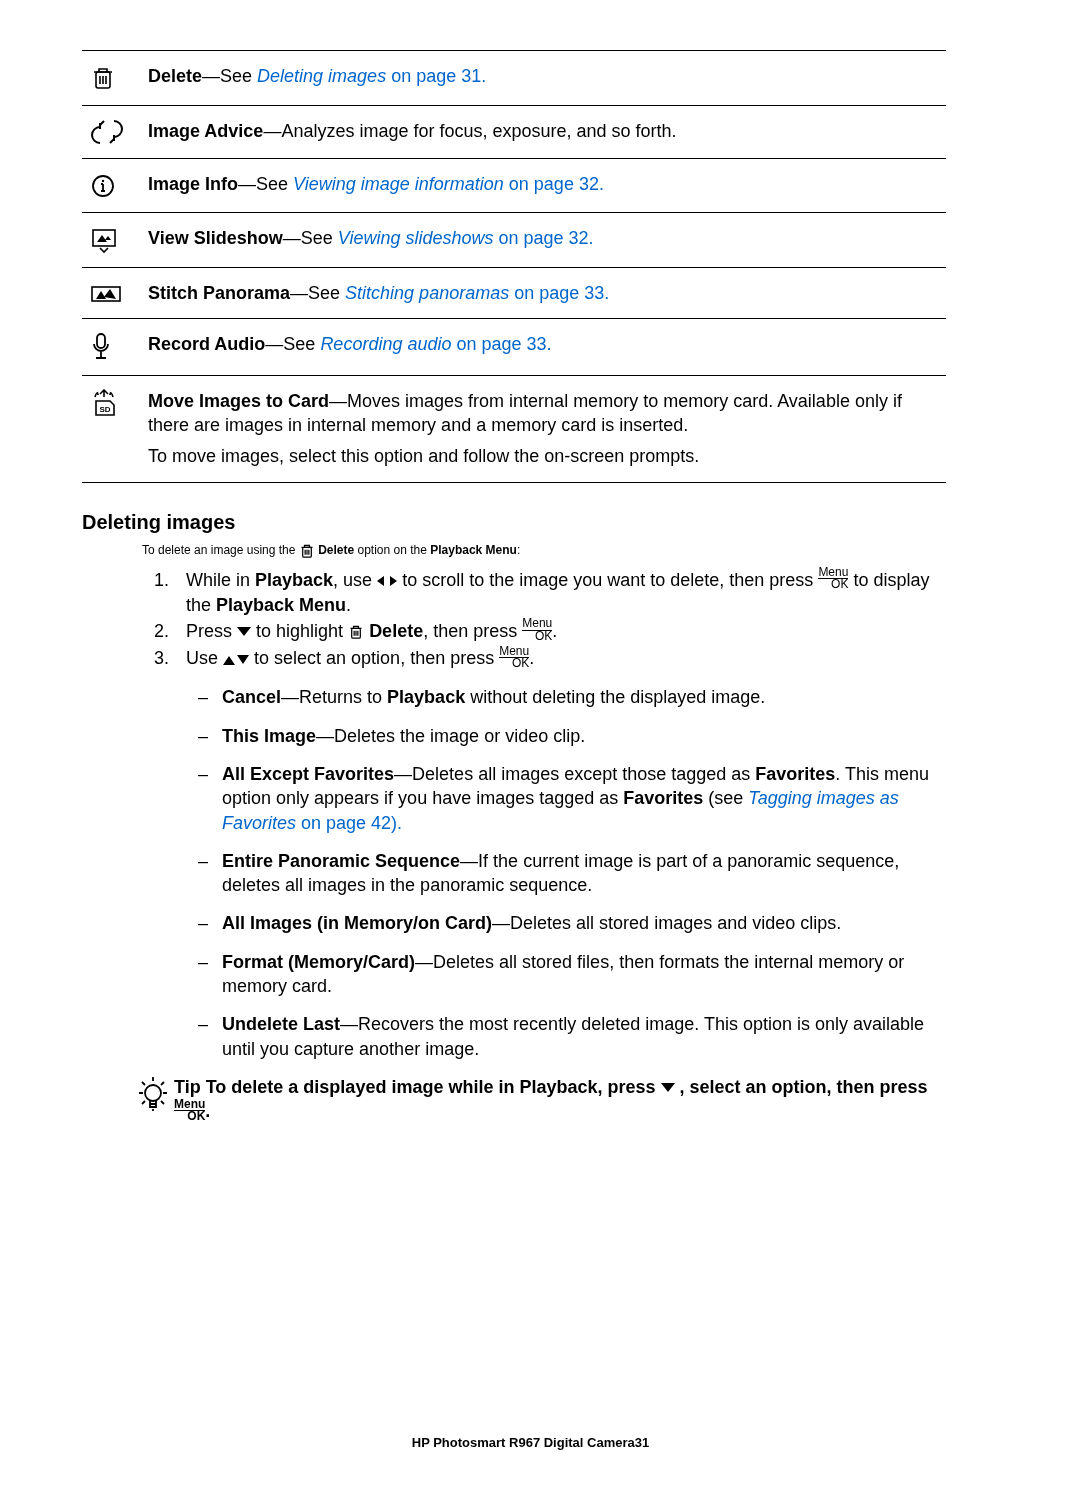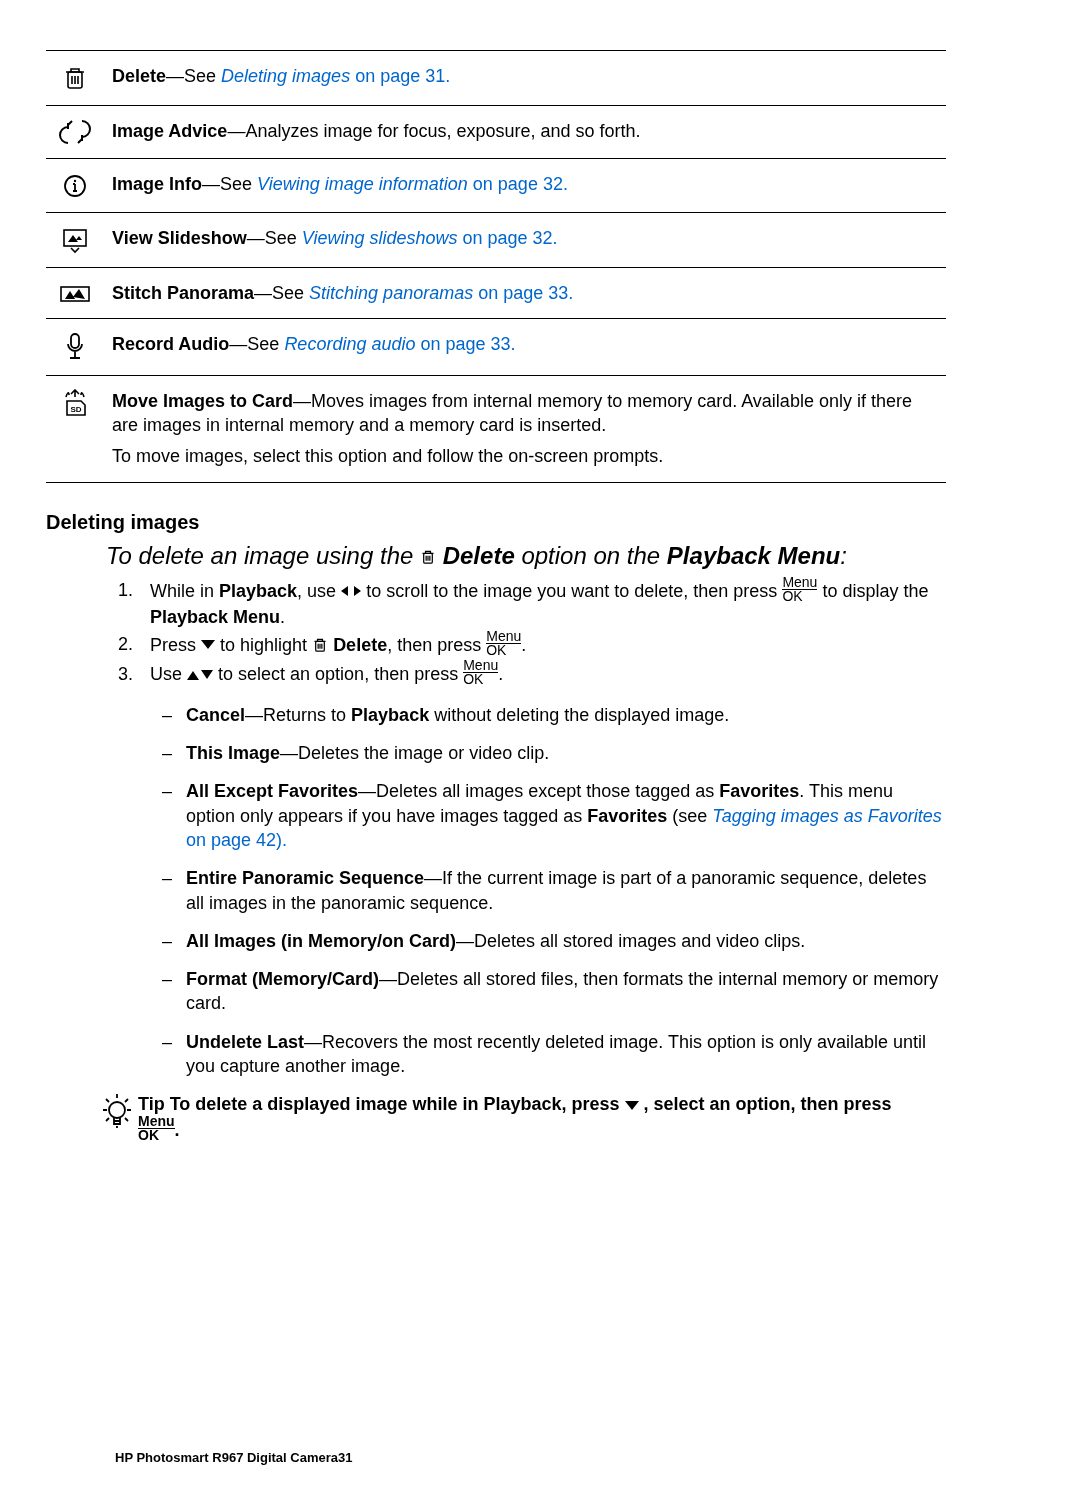--- a/index.html
+++ b/index.html
@@ -5,49 +5,48 @@
   body {
     font-family: Arial, Helvetica, sans-serif;
     background: #fff;
     color: #000;
     margin: 0;
     padding: 0;
   }
   .page {
     width: 1076px;
     height: 1495px;
-    padding: 50px 130px 35px 46px;
+    padding: 50px 130px 35px 82px;
     box-sizing: border-box;
     position: relative;
   }
   table.tb {
     border-collapse: collapse;
     width: 100%;
     table-layout: fixed;
   }
   table.tb td {
     border-bottom: 1px solid #000;
     padding: 13px 8px 13px 8px;
     font-size: 18px;
     line-height: 1.35;
     vertical-align: top;
   }
   table.tb tr:first-child td { border-top: 1px solid #000; }
-  td.ic { width: 55px; text-align: center; }
+  td.ic { width: 55px; }
   td.ic svg { vertical-align: middle; }
   a.link { color: #0066cc; text-decoration: none; }
   h3.sect {
     font-size: 20px;
     font-weight: bold;
     margin: 28px 0 8px 0;
   }
   .intro {
-    font-size: 24px;
+    font-size: 12px;
     margin: 0 0 8px 60px;
-    font-style: italic;
   }
   ol.steps {
     font-size: 18px;
     margin: 0 0 0 60px;
     padding-left: 32px;
     line-height: 1.35;
   }
   ol.steps > li { padding-left: 12px; margin-bottom: 2px; }
   ul.bullets {
     list-style: none;
@@ -66,30 +65,30 @@
     margin: 14px 16px 0 54px;
     font-size: 18px;
     line-height: 1.35;
     font-weight: bold;
   }
   .tip-ic { flex: 0 0 38px; }
   .footer {
     position: absolute;
     left: 115px;
     right: 130px;
-    bottom: 30px;
+    bottom: 45px;
     font-size: 13px;
     font-weight: bold;
     display: flex;
-    justify-content: flex-start;
+    justify-content: center;
   }
   .inline-svg { vertical-align: middle; display: inline-block; }
   .menuok {
     display: inline-block; vertical-align: middle;
-    font-size: 14px; line-height: .95; text-align: left;
+    font-size: 12px; line-height: .95; text-align: right;
     position: relative; top: -2px;
   }
   .menuok .m { border-bottom: 1px solid #000; }
   .mp { margin-top: 7px; }
 </style>
 </head>
 <body>
 
 <div class="page">
 

